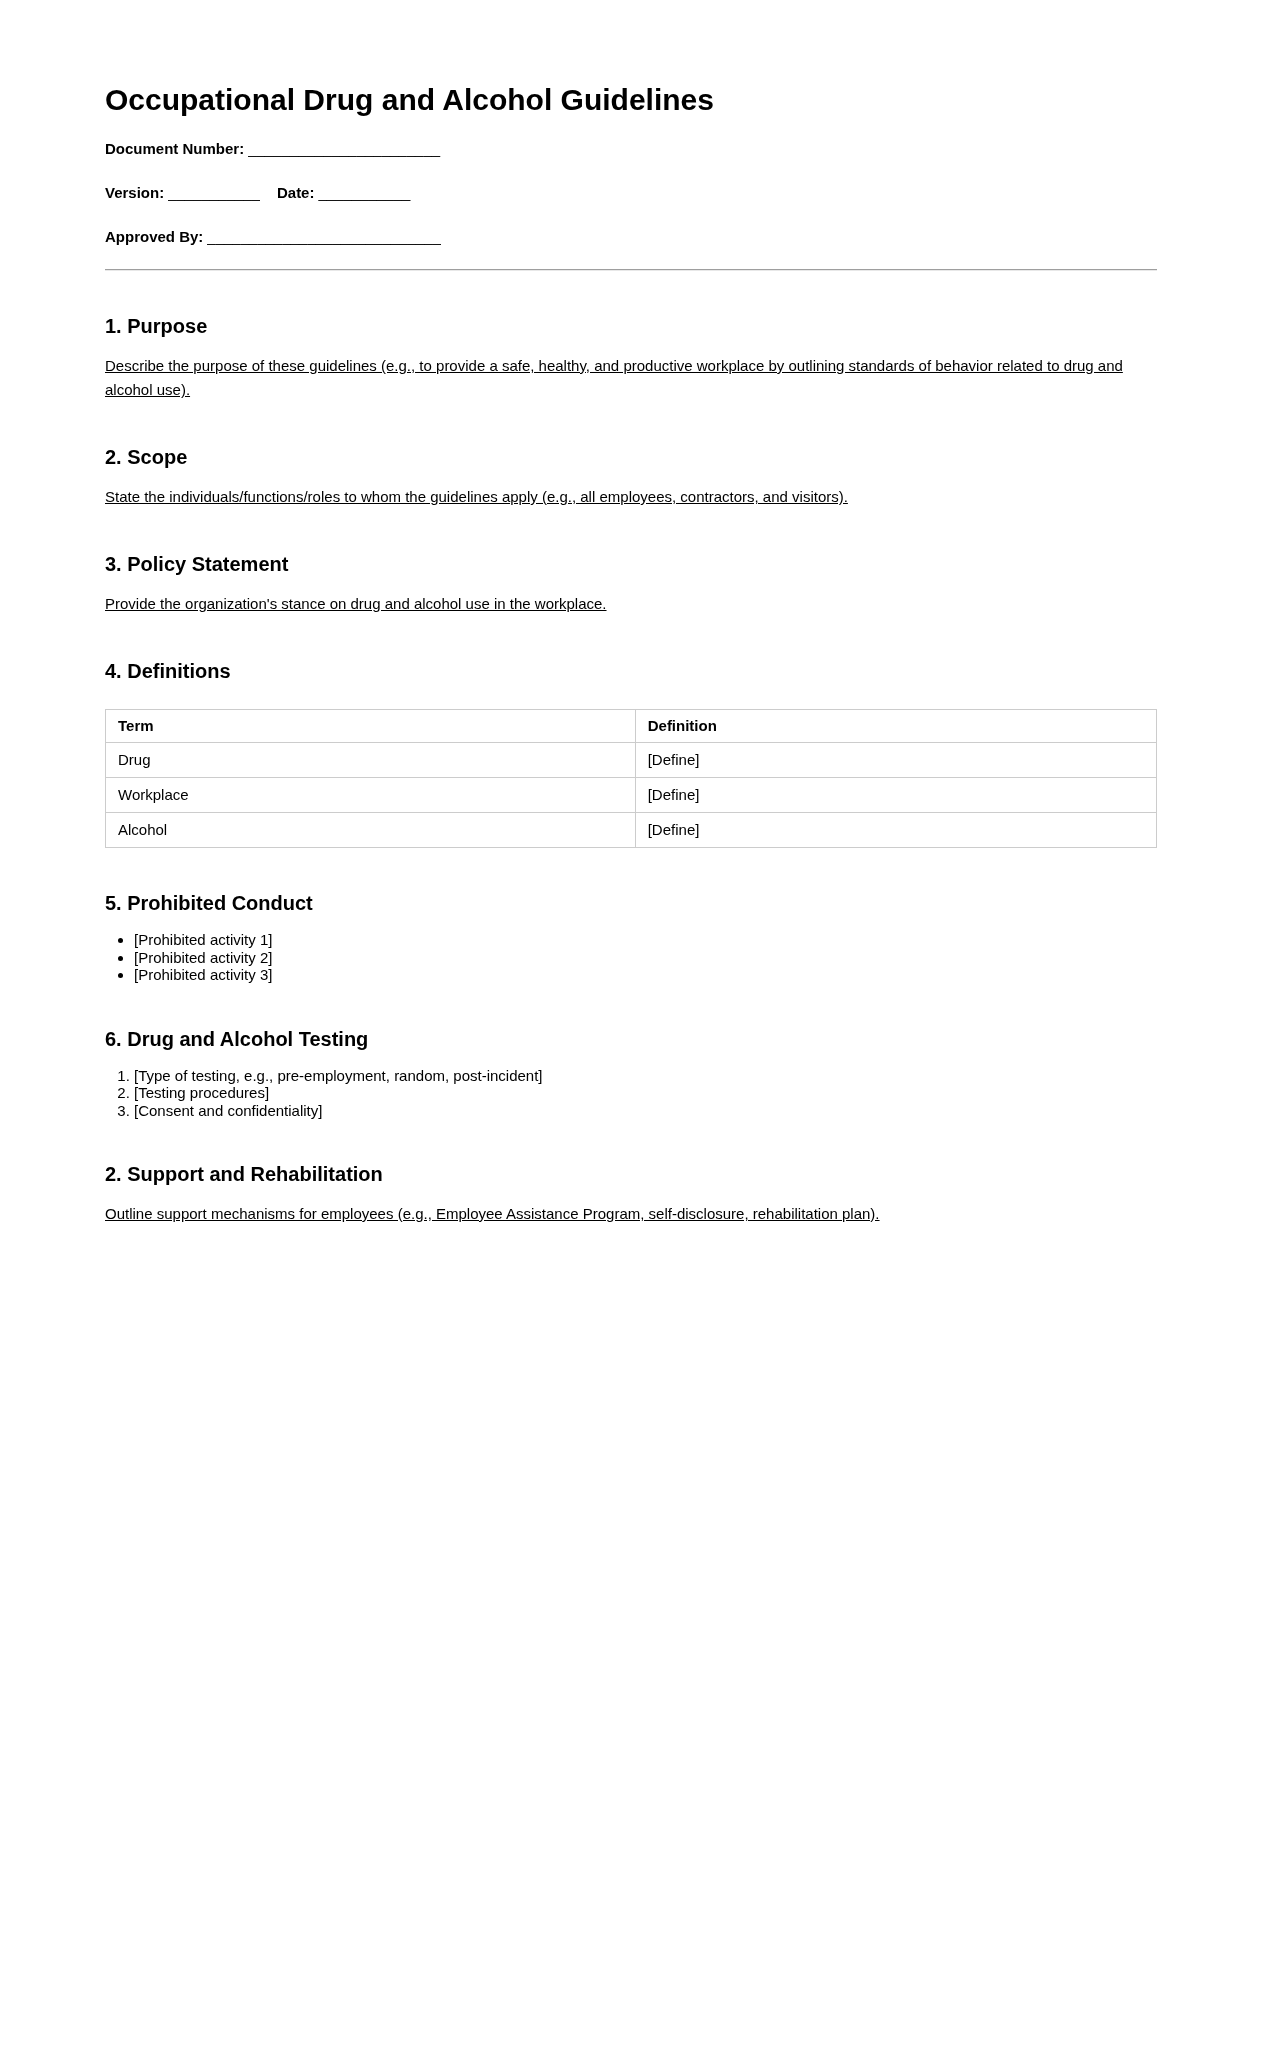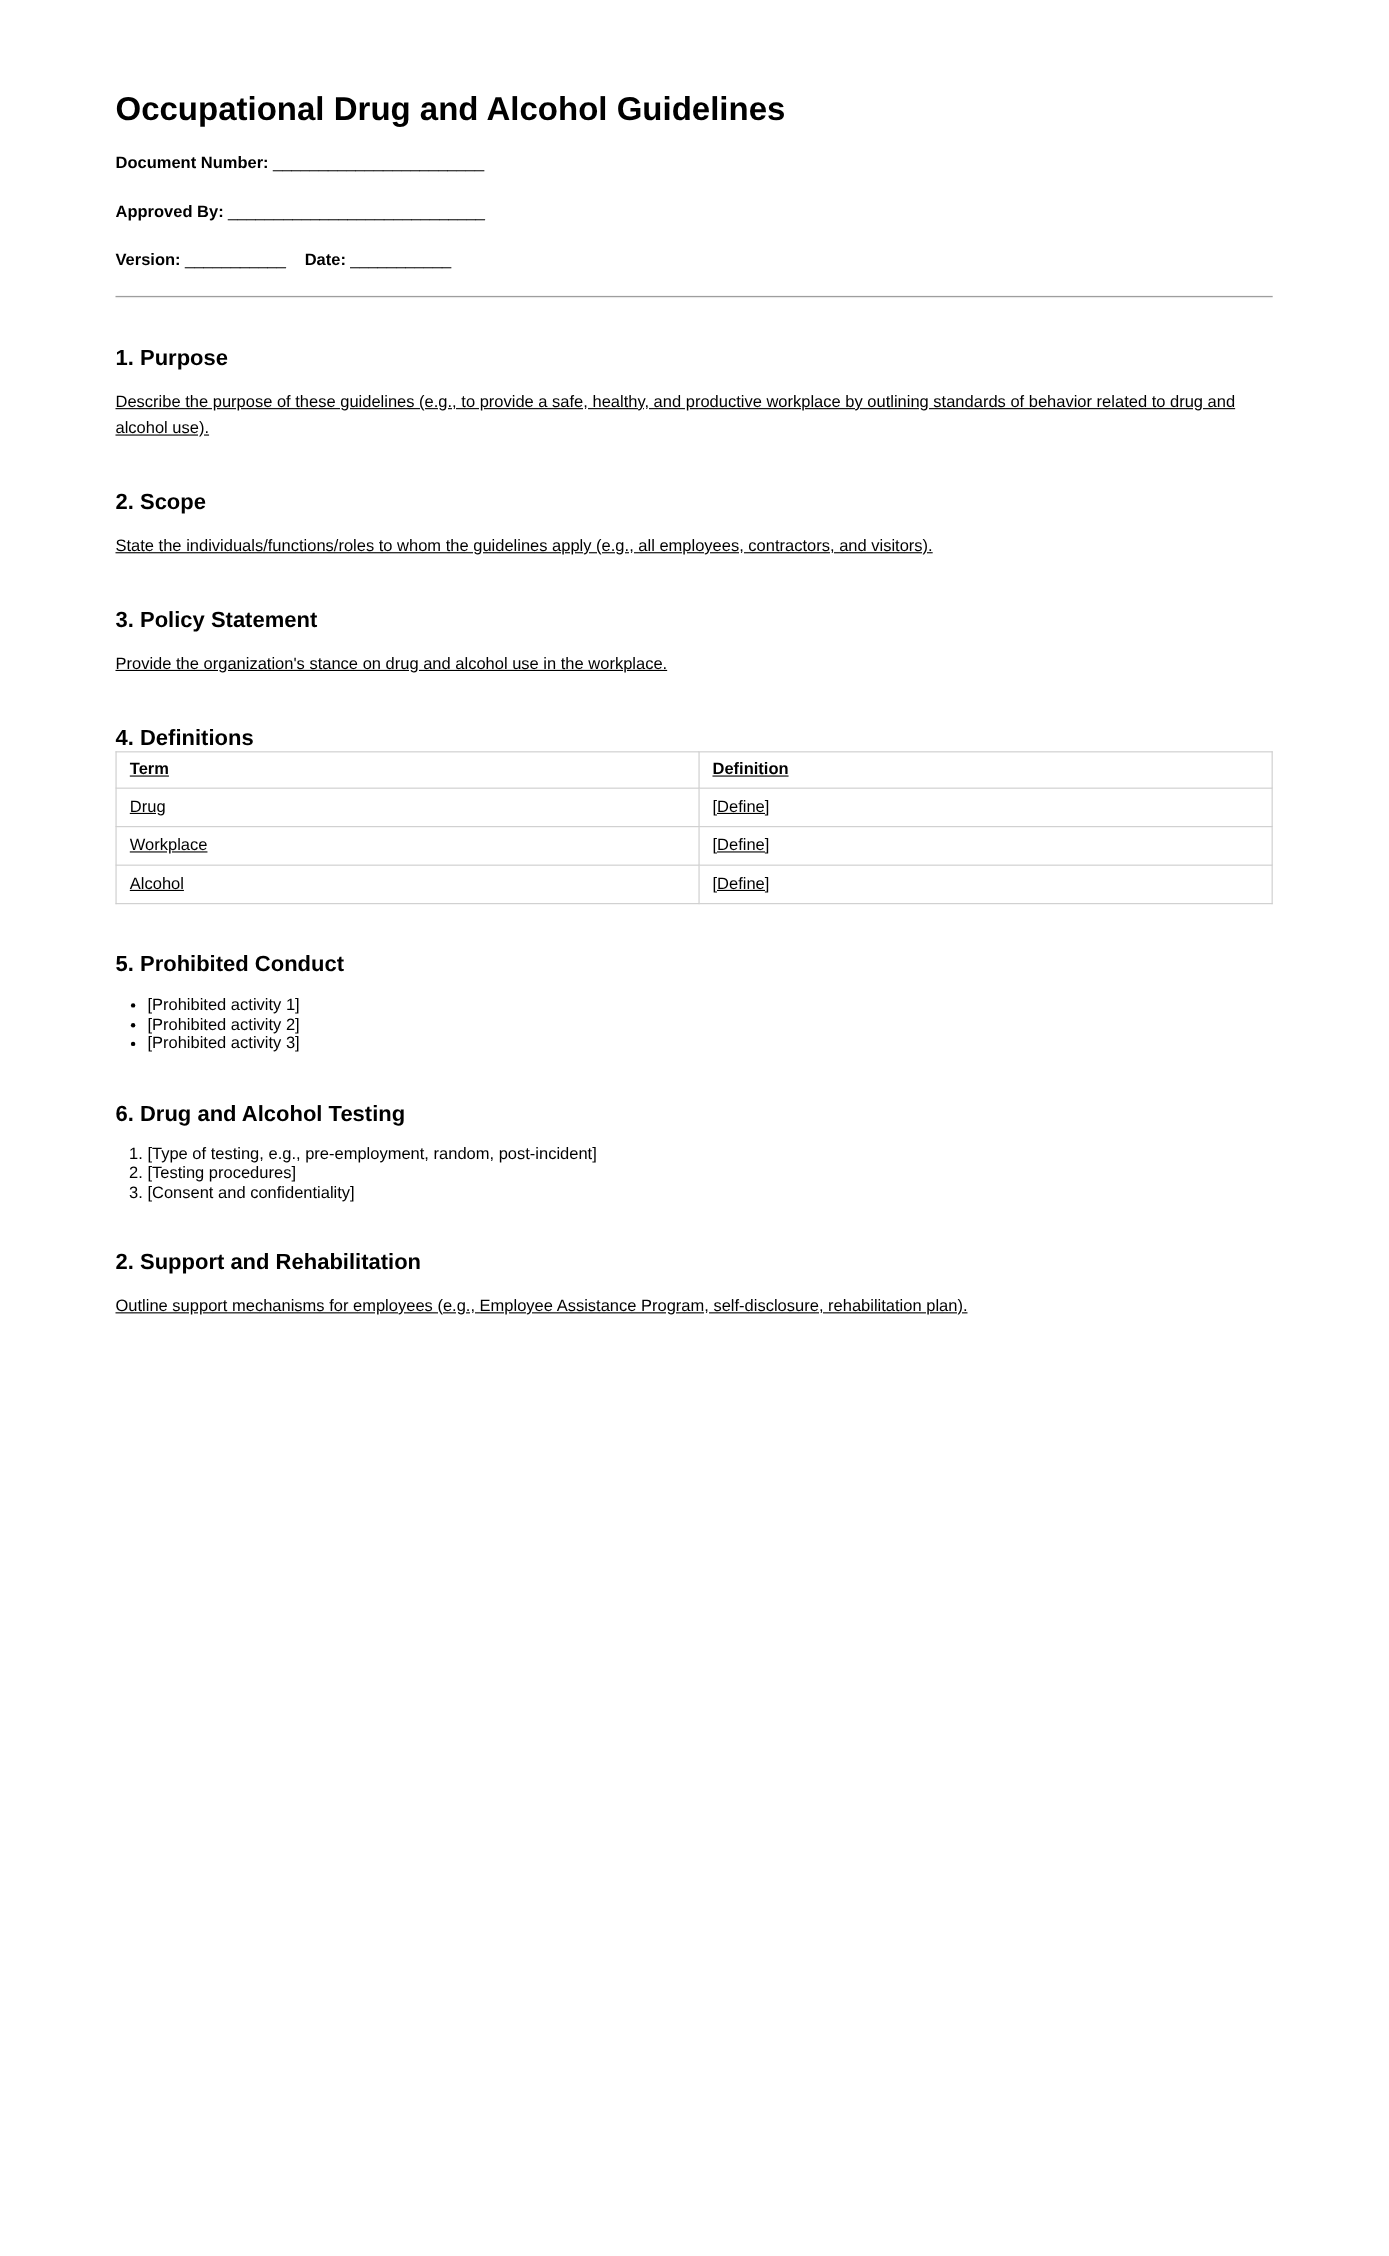--- a/index.html
+++ b/index.html
@@ -41,22 +41,22 @@
     margin: 44px 0 0 0;
   }
   p.section-body {
     margin: 16px 0 0 0;
     line-height: 24px;
     text-decoration: underline;
   }
   table.def-table {
     width: 100%;
     border-collapse: collapse;
+    margin-top: 26px;
     font-size: 15px;
-    text-decoration: underline;
   }
   table.def-table th, table.def-table td {
     border: 1px solid #cccccc;
     text-align: left;
     vertical-align: middle;
     line-height: 16px;
   }
   table.def-table th {
     font-weight: bold;
     padding: 8px 12px;
@@ -76,24 +76,24 @@
 </head>
 <body>
 
 <h1 class="doc-title">Occupational Drug and Alcohol Guidelines</h1>
 
 <div class="meta">
   <p>
     <span class="lbl">Document Number:</span><span class="blank">_______________________</span>
   </p>
   <p>
-    <span class="lbl">Approved By:</span><span class="blank">____________________________</span>
+    <span class="lbl">Version:</span><span class="blank">___________</span><span class="lbl date-lbl">Date:</span><span class="blank">___________</span>
   </p>
   <p>
-    <span class="lbl">Version:</span><span class="blank">___________</span><span class="lbl date-lbl">Date:</span><span class="blank">___________</span>
+    <span class="lbl">Approved By:</span><span class="blank">____________________________</span>
   </p>
 </div>
 
 <hr class="divider">
 
 <h2 class="section-heading">1. Purpose</h2>
 <p class="section-body">Describe the purpose of these guidelines (e.g., to provide a safe, healthy, and productive workplace by outlining standards of behavior related to drug and alcohol use).</p>
 
 <h2 class="section-heading">2. Scope</h2>
 <p class="section-body">State the individuals/functions/roles to whom the guidelines apply (e.g., all employees, contractors, and visitors).</p>

